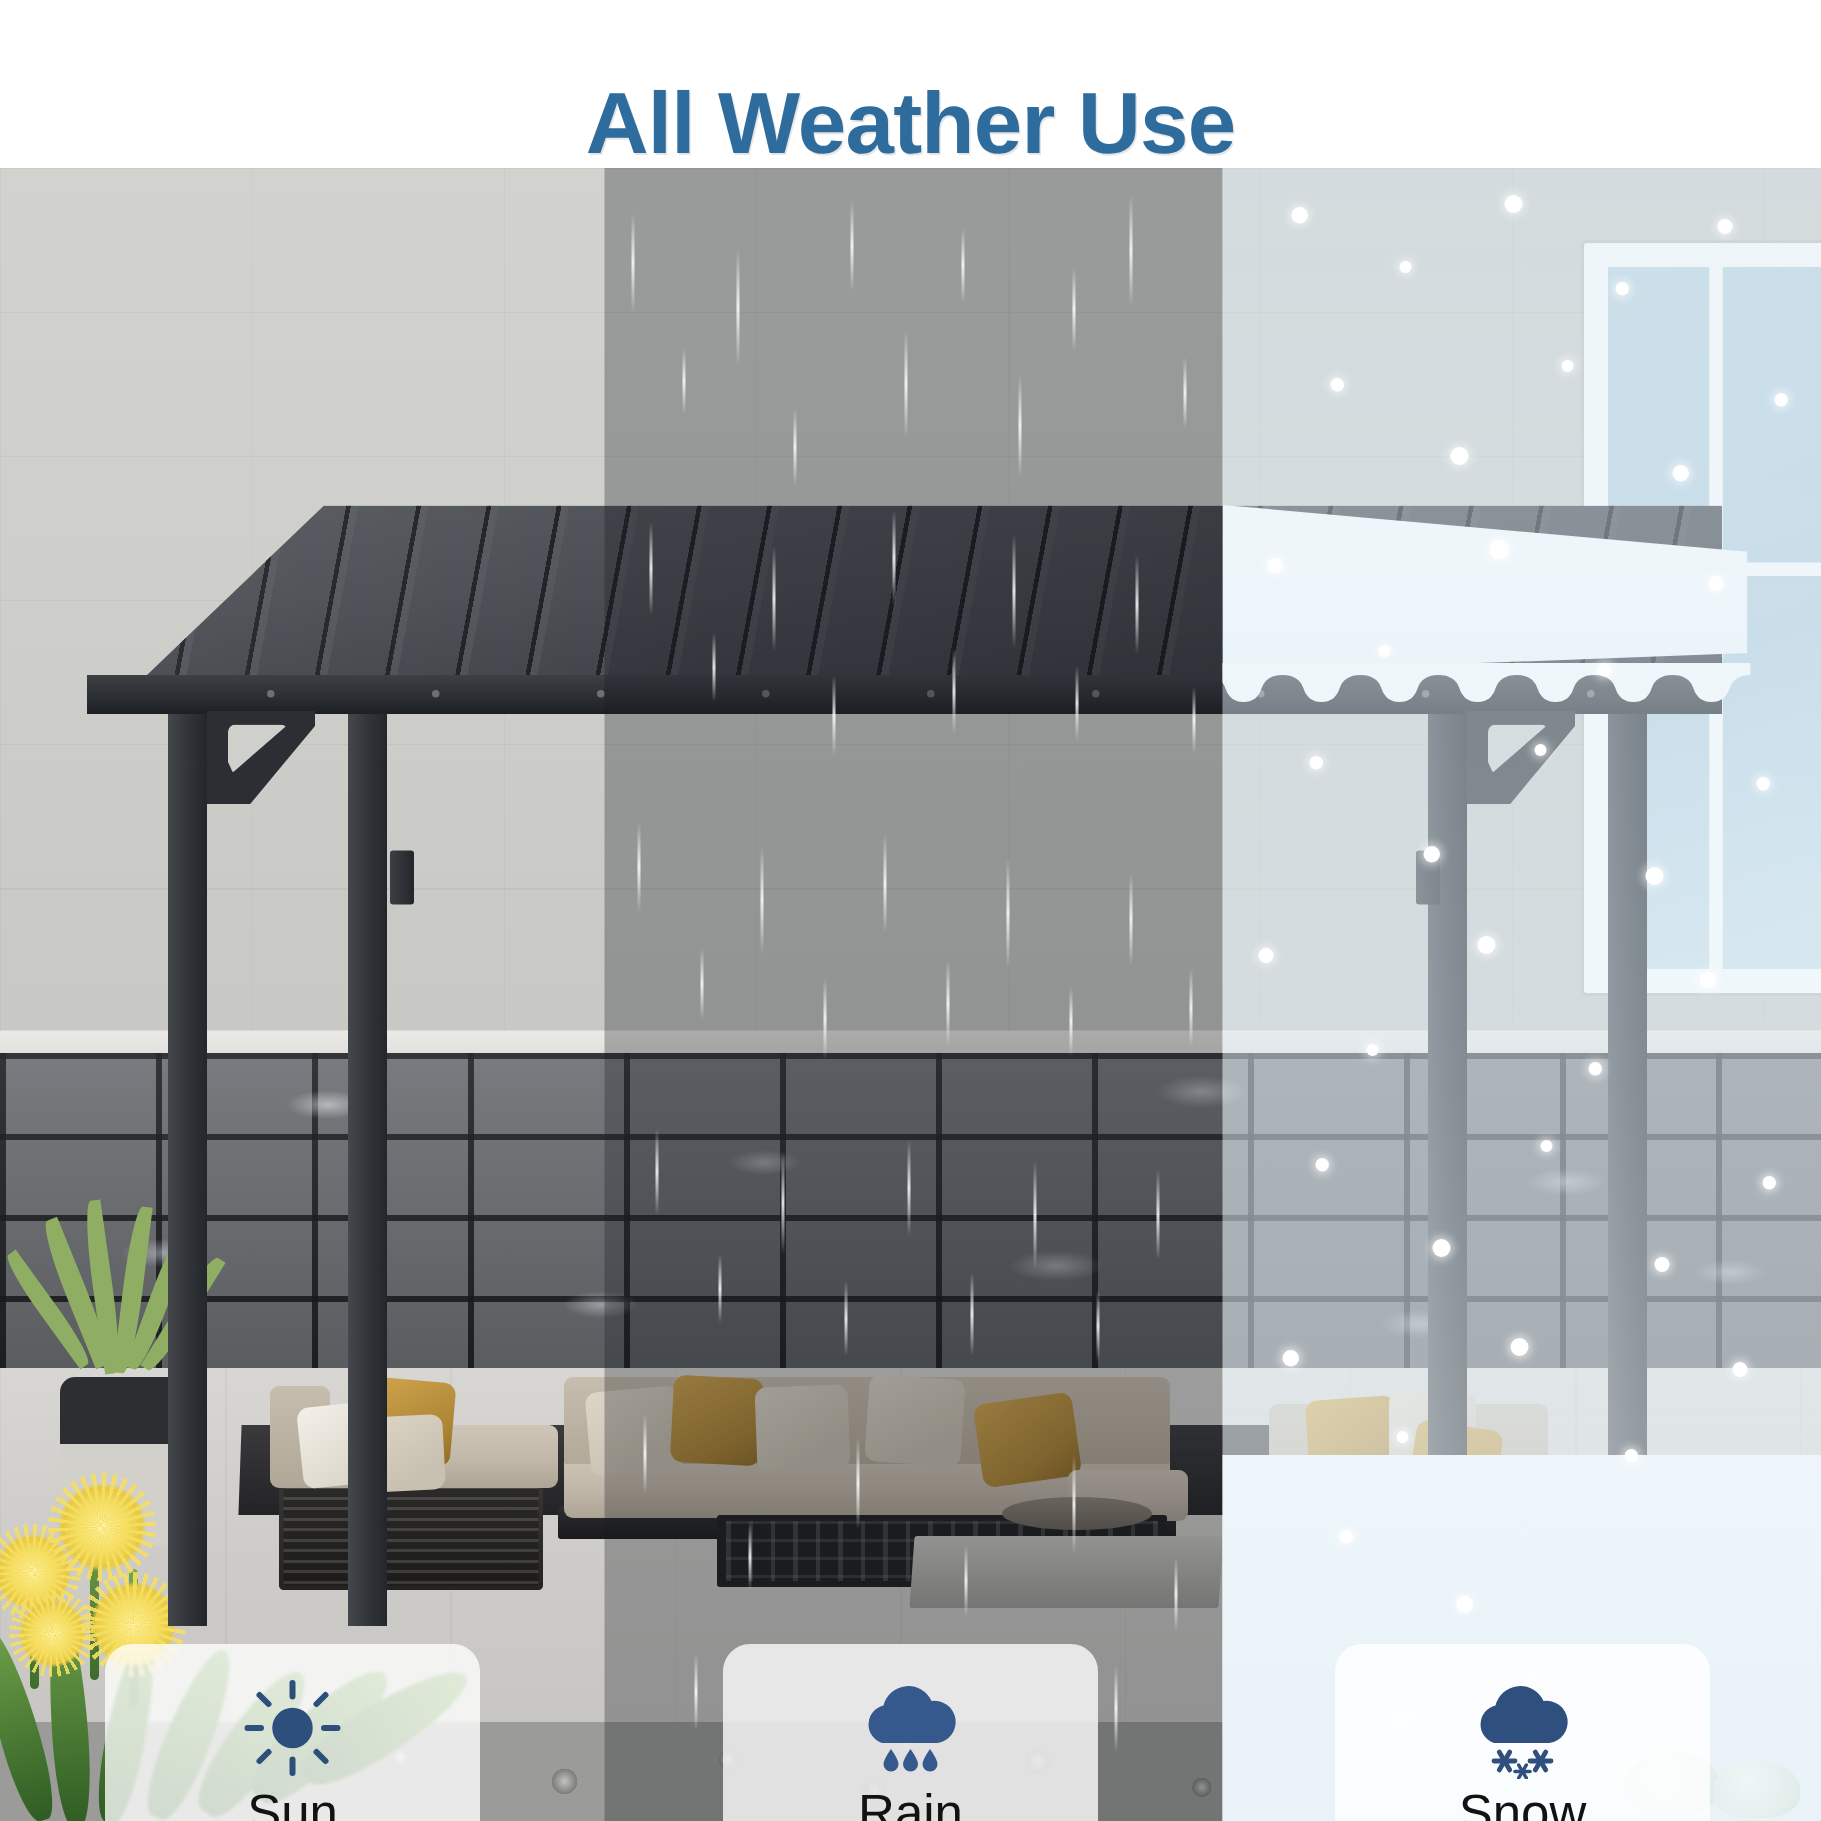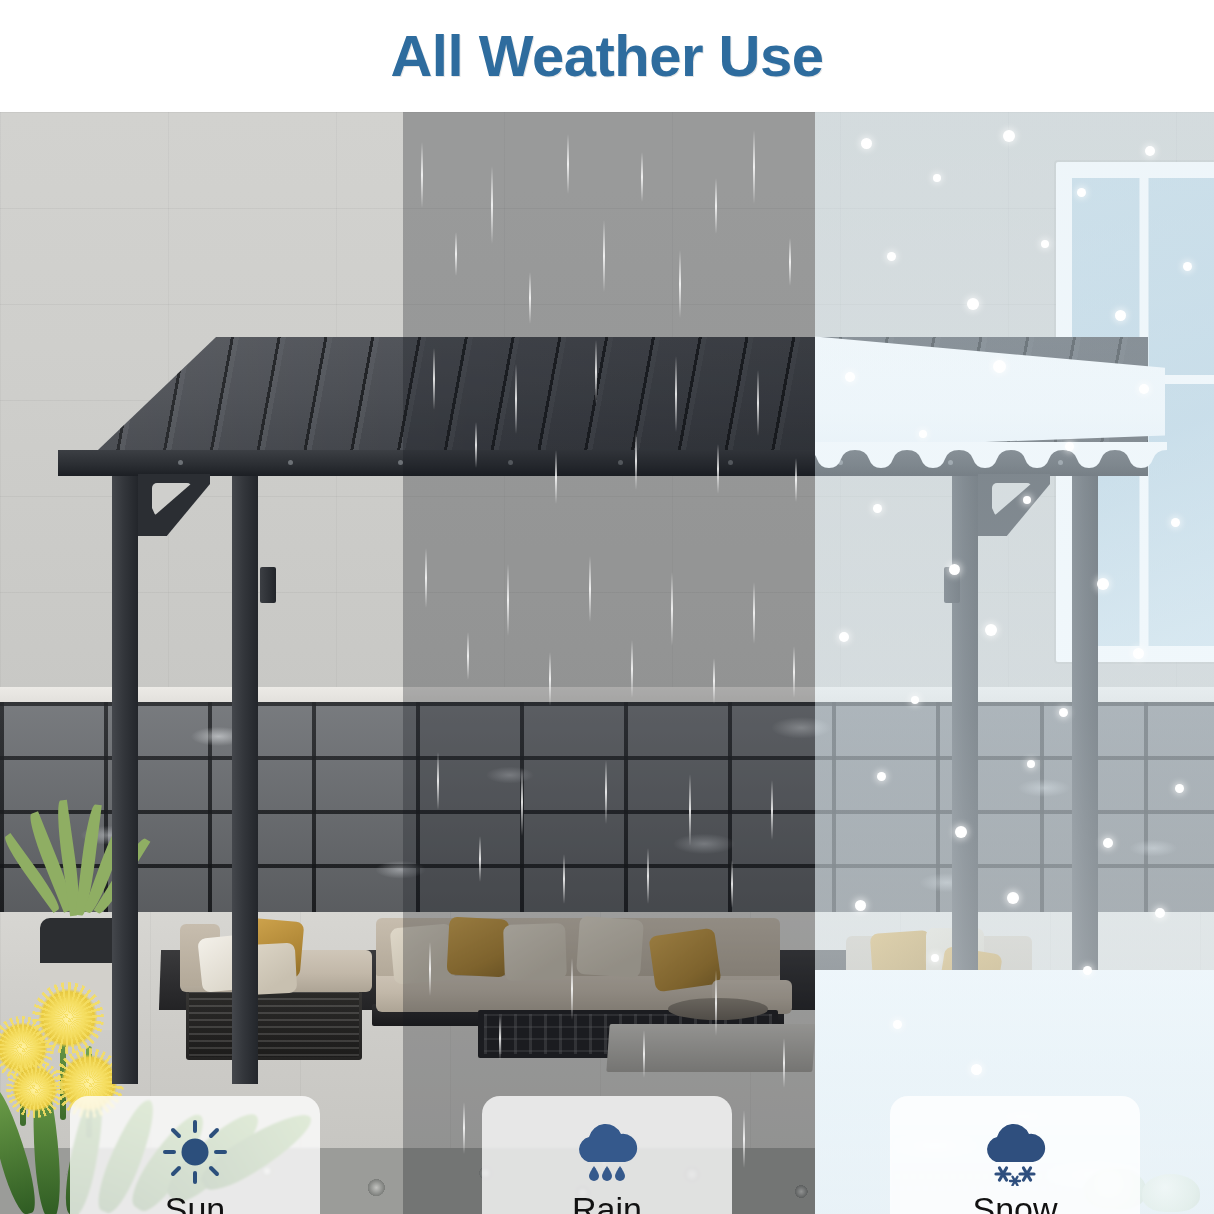--- a/index.html
+++ b/index.html
@@ -9,21 +9,21 @@
     font-family:"Liberation Sans", sans-serif;
     overflow:hidden;
   }
 
   #stage { position:relative; width:1214px; height:1214px; background:#fff; overflow:hidden; }
 
   
   #title-bar{
     position:absolute; left:0; top:0; width:1214px; height:112px;
     background:#ffffff; z-index:60;
-    display:flex; align-items:center; justify-content:center;
+    display:flex; align-items:flex-end; justify-content:center;
   }
   #page-title{
     font-size:58px; font-weight:bold; letter-spacing:-0.5px;
     color:#2e6c9e; line-height:1;
     text-shadow:1px 1px 0 rgba(0,0,0,.10);
   }
 
   
   #scene{
     position:absolute; left:0; top:112px; width:1214px; height:1102px;

